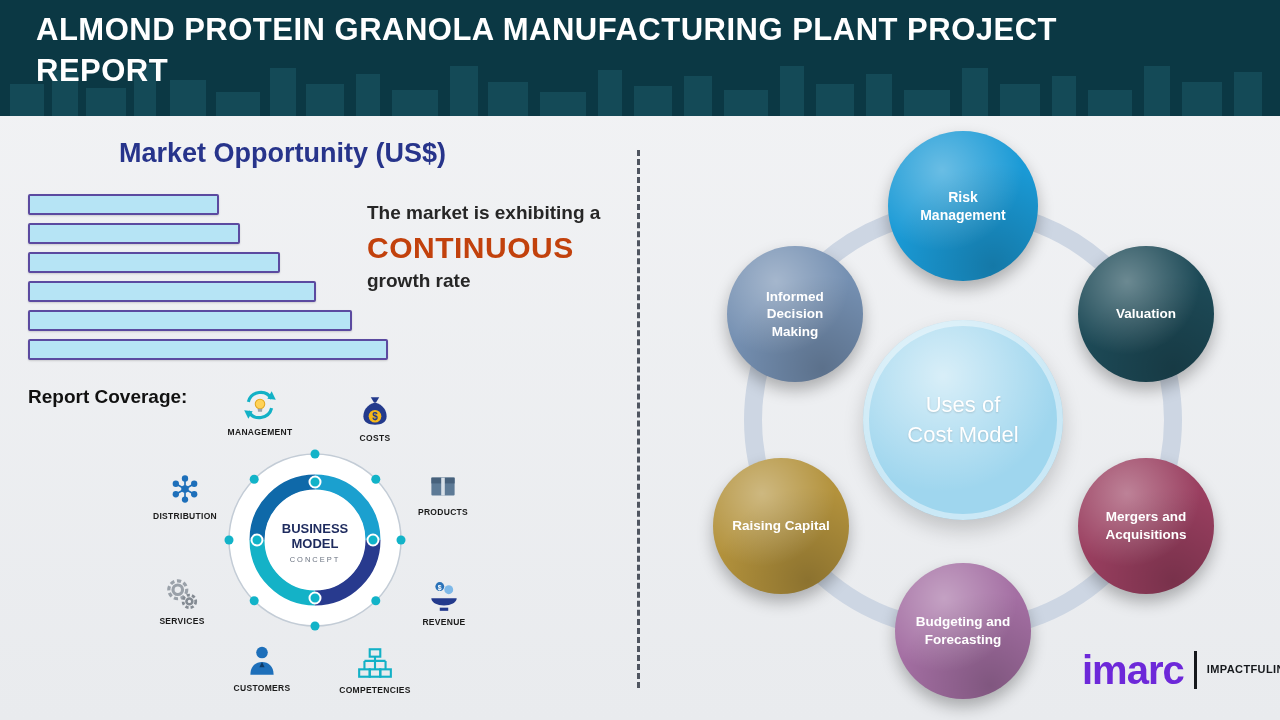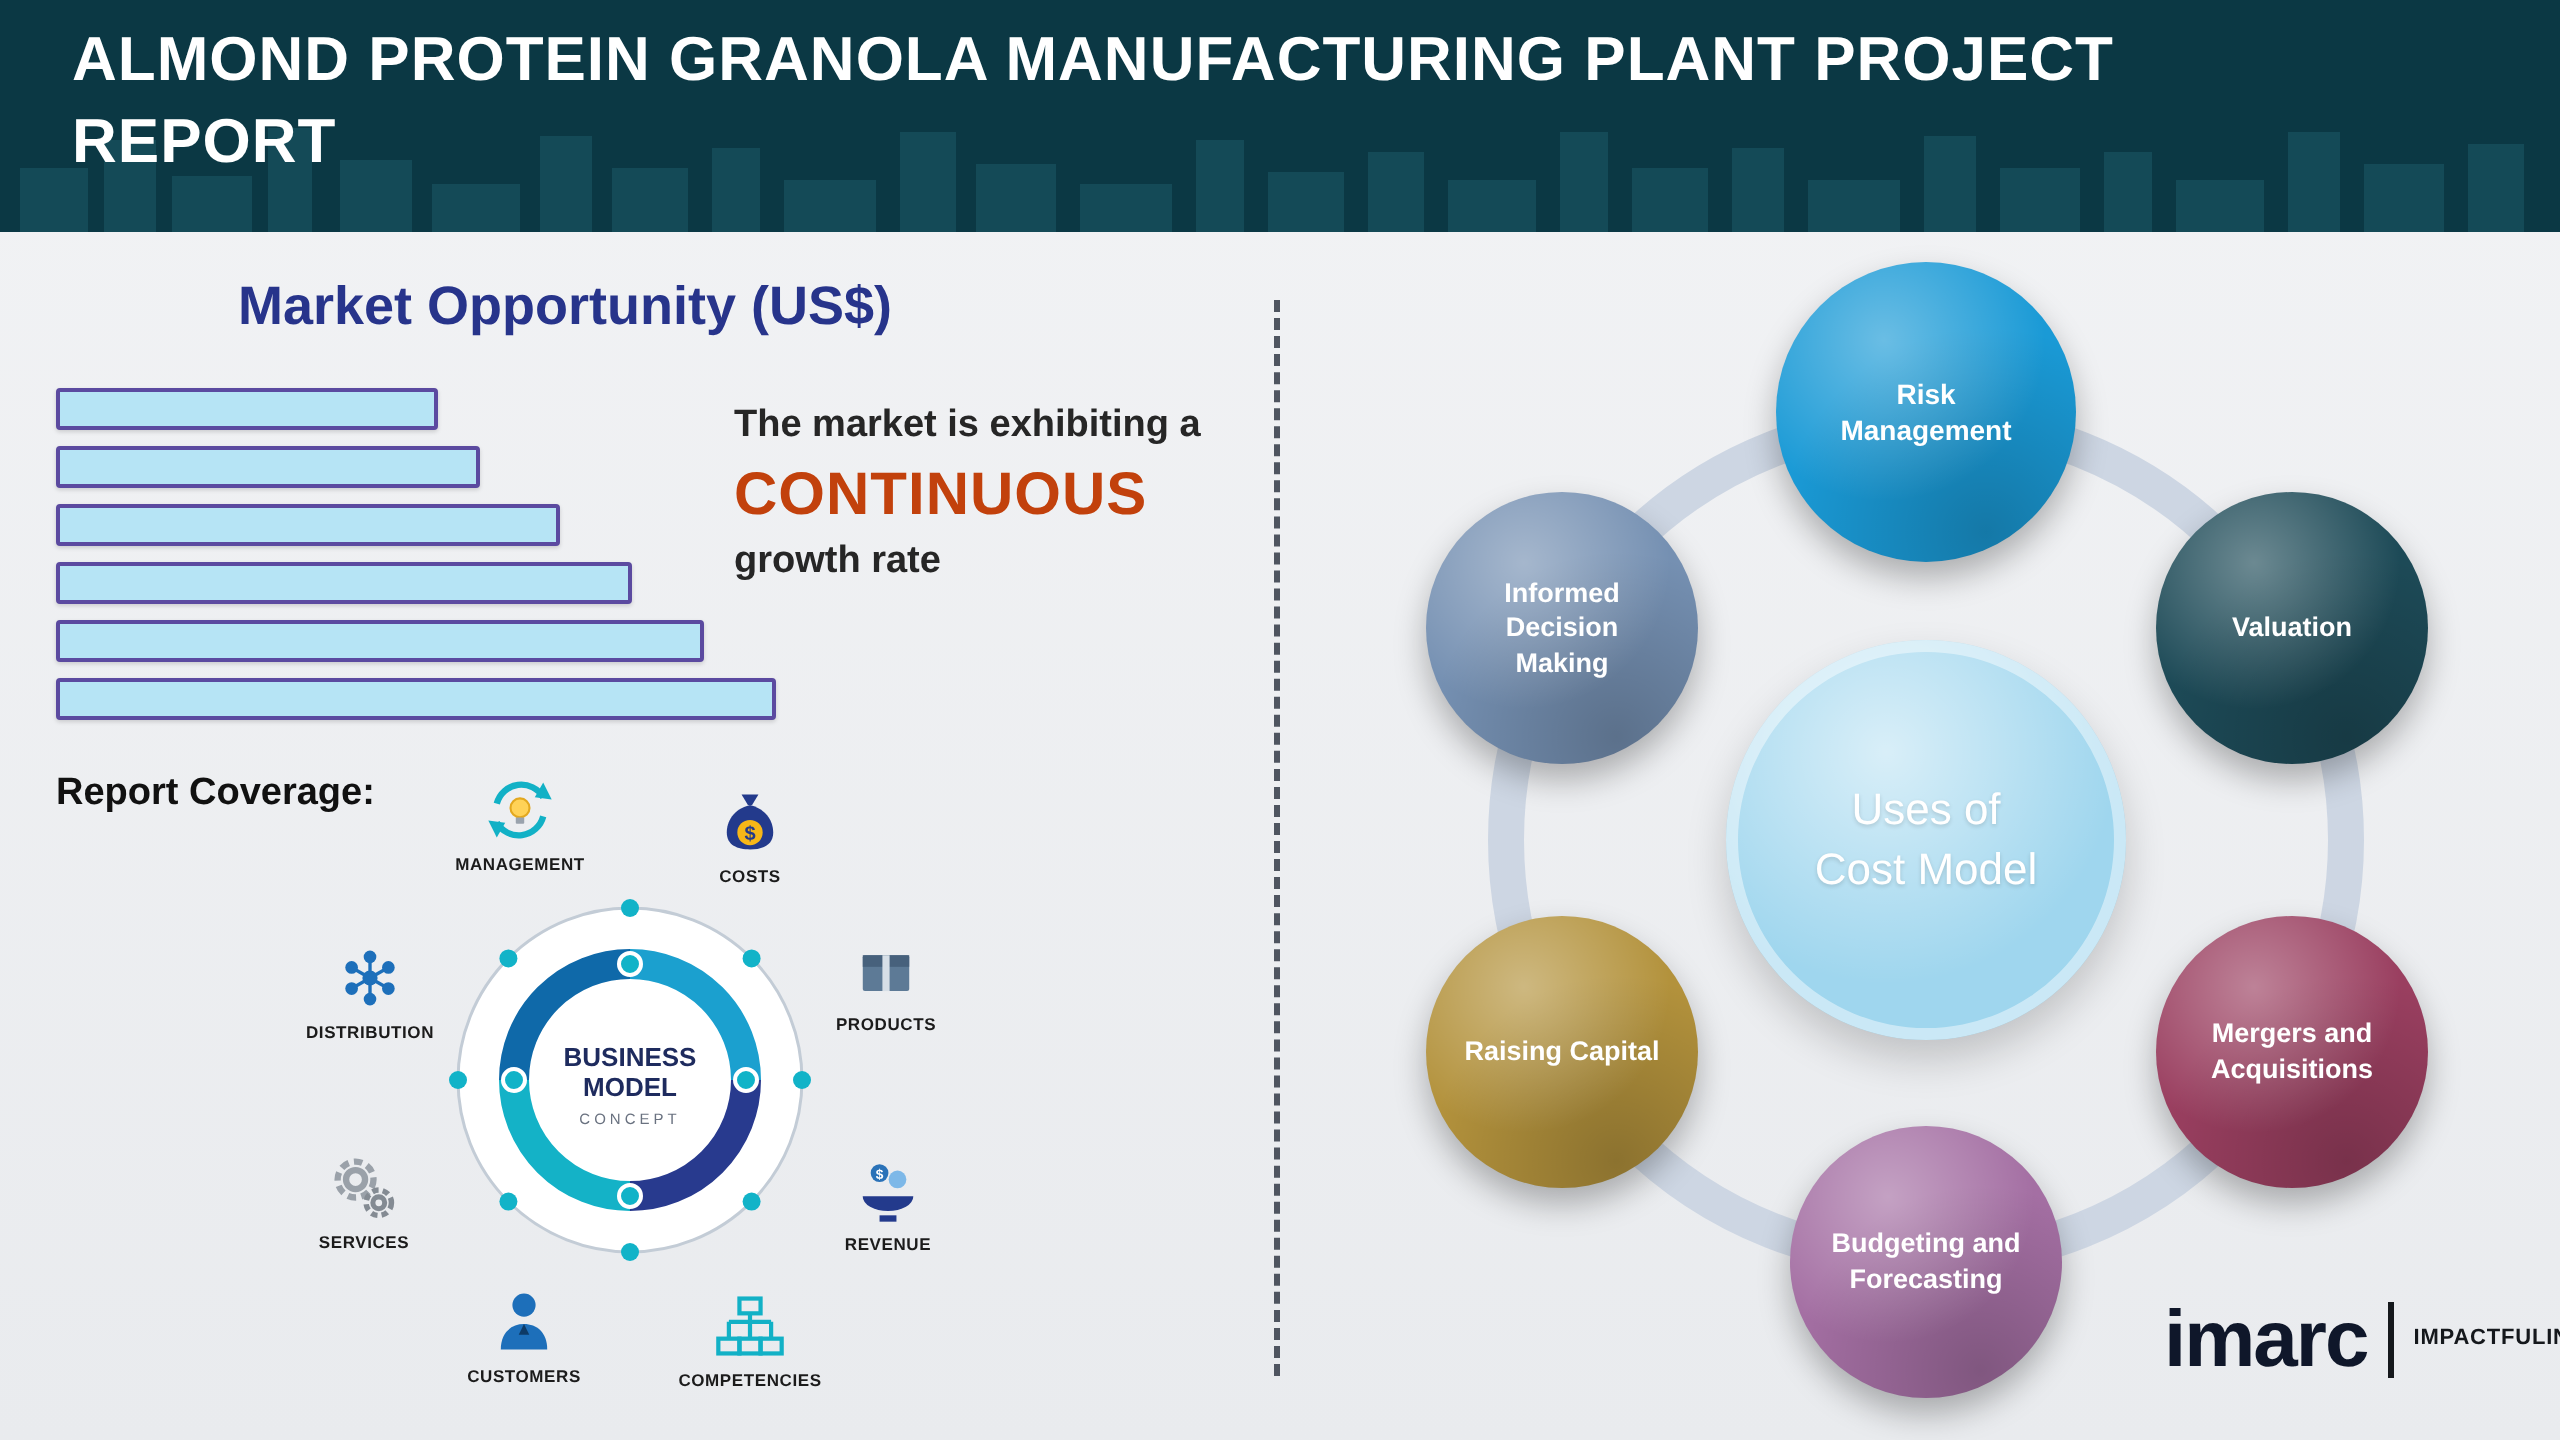--- a/index.html
+++ b/index.html
@@ -56,24 +56,24 @@
     color:#fff;font-weight:bold;font-size:13.5px;line-height:1.3;
     background-image:radial-gradient(circle at 36% 26%, rgba(255,255,255,.35), rgba(255,255,255,0) 55%),
                      radial-gradient(circle at 70% 90%, rgba(0,0,0,.22), rgba(0,0,0,0) 60%);
     box-shadow:0 8px 16px rgba(0,0,0,.28);
   }
   .s0{left:248px;top:16px;width:150px;height:150px;font-size:14px;}
   .s1{left:438px;top:131px;}
   .s2{left:438px;top:343px;}
   .s3{left:255px;top:448px;}
   .s4{left:73px; top:343px;}
-  .s5{left:73px; top:131px;justify-content:flex-end;}
+  .s5{left:87px; top:131px;justify-content:flex-end;}
   
   .logo{position:absolute;left:1082px;top:650px;display:flex;align-items:center;}
-  .logo-brand{font-size:40px;font-weight:800;color:#0f172a;line-height:1;letter-spacing:-1px;}
+  .logo-brand{font-size:40px;font-weight:800;color:#6d28d9;line-height:1;letter-spacing:-1px;}
   .logo-sep{width:3px;height:38px;background:#15181c;margin:0 10px;}
   .logo-tag{display:flex;font-size:11px;font-weight:bold;color:#15181c;line-height:1.2;letter-spacing:.4px;}
 </style>
 </head>
 <body>
 
 <div class="header">
   <svg class="skyline" viewBox="0 0 1280 58" preserveAspectRatio="none">
     <g fill="#17505e" opacity="0.75">
       <rect x="10" y="26" width="34" height="32"></rect>

